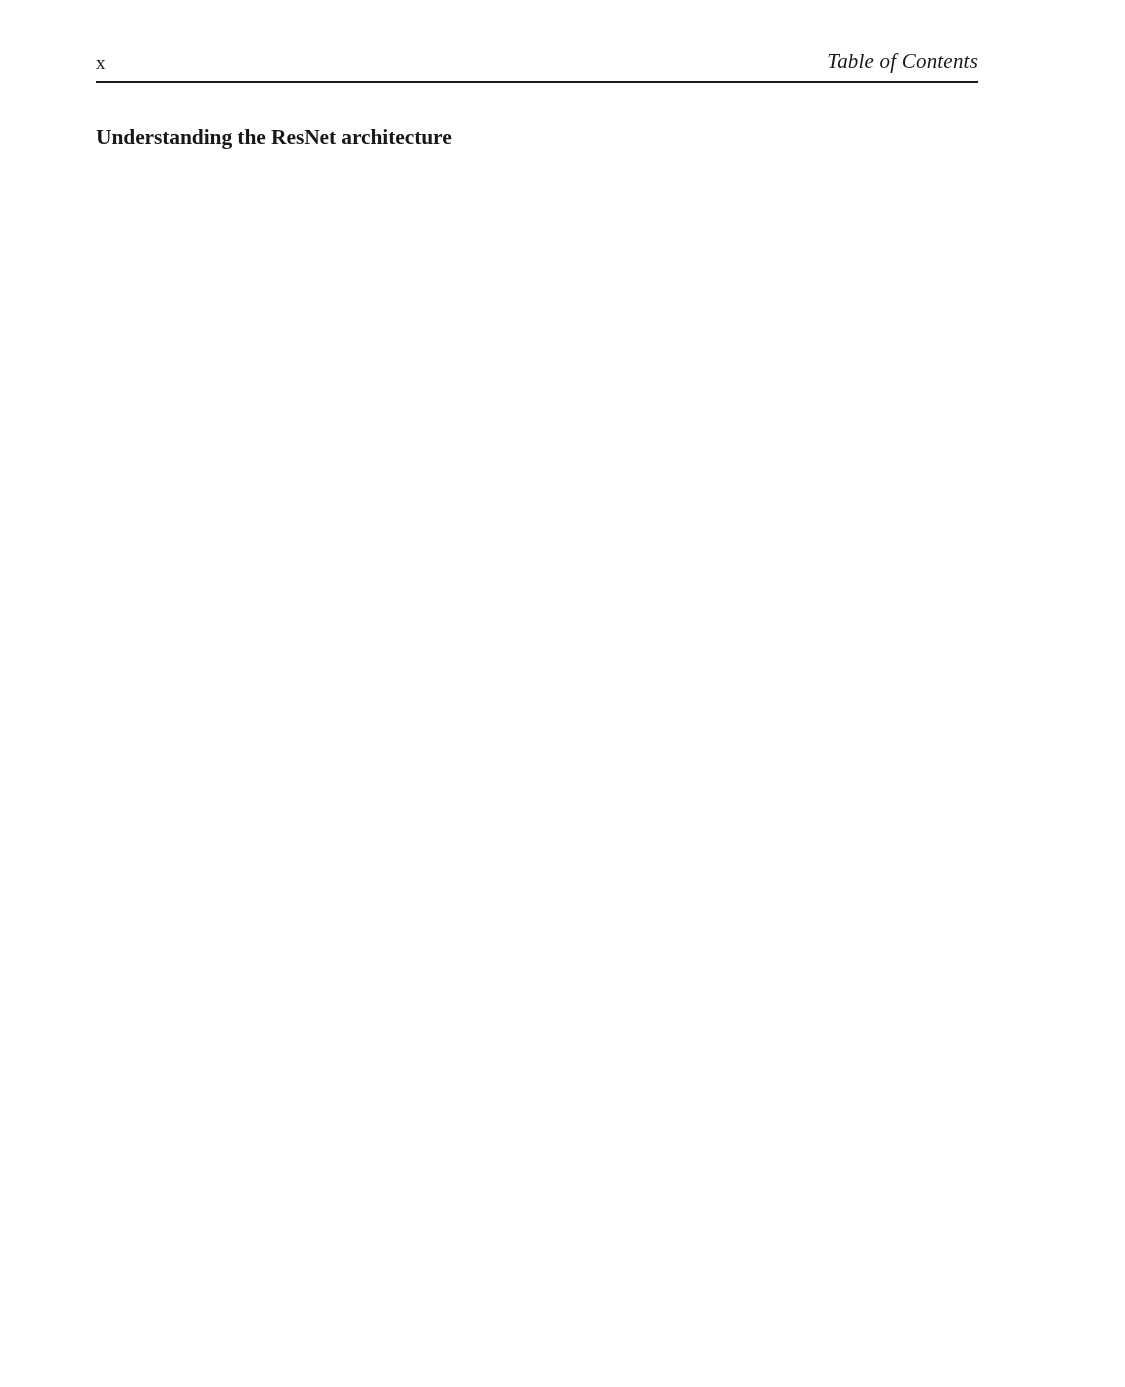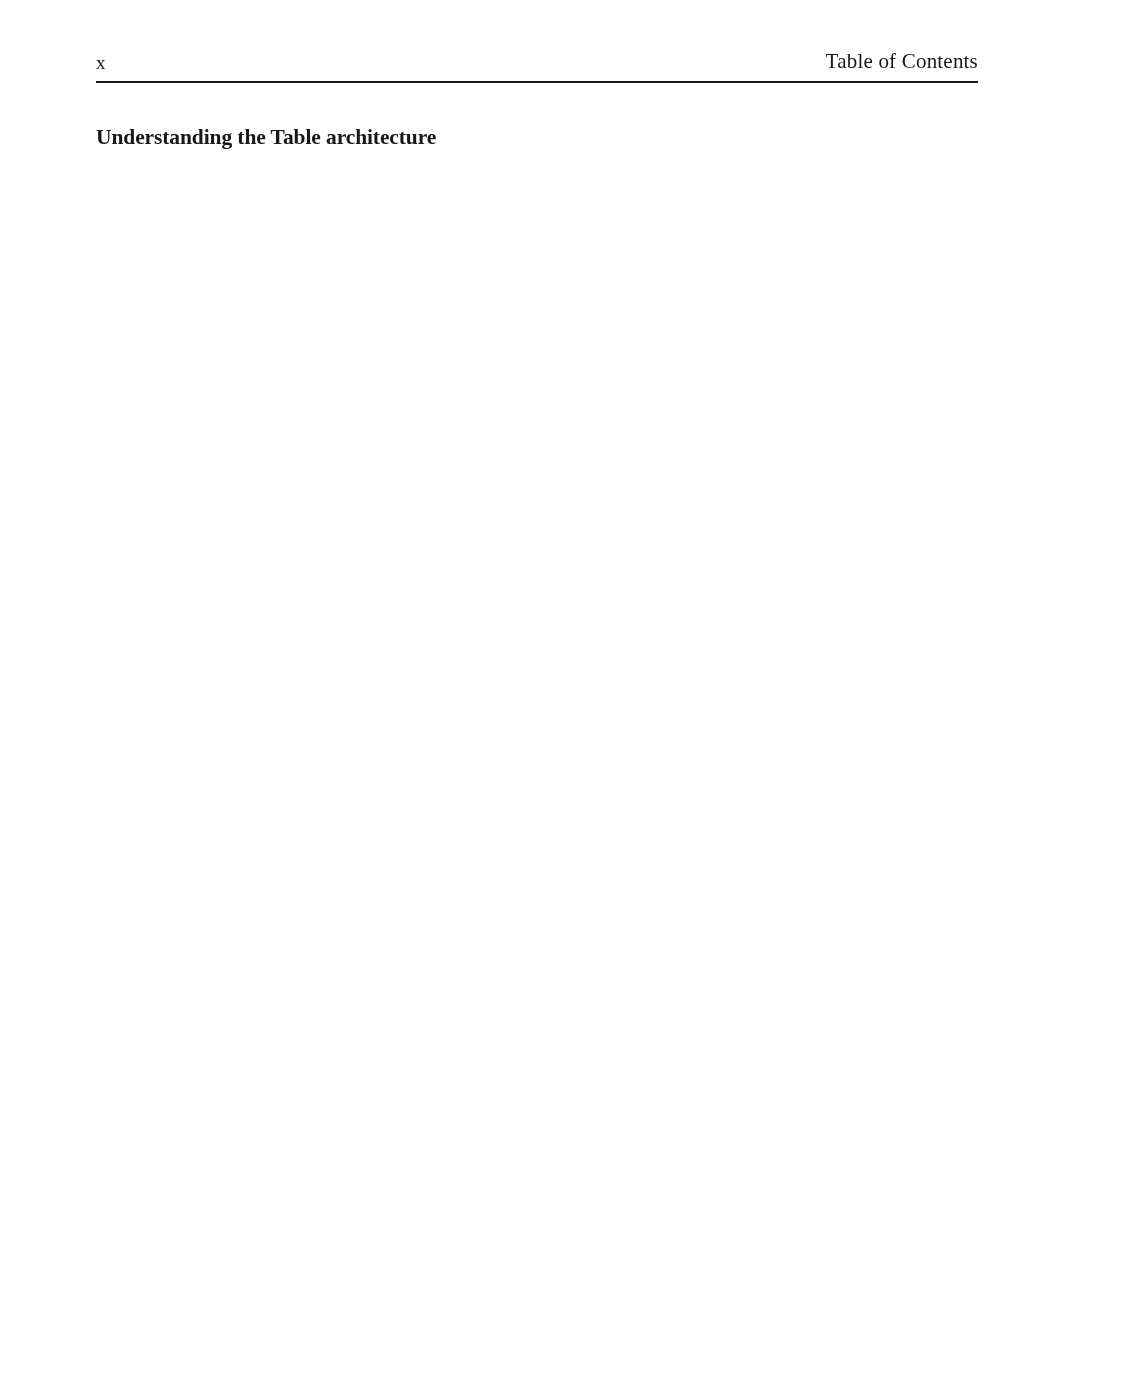--- a/index.html
+++ b/index.html
@@ -35,20 +35,21 @@
     display: flex;
     align-items: flex-end;
     justify-content: space-between;
   }
   .folio {
     font-size: 19px;
     line-height: 1;
     letter-spacing: .3px;
   }
   .head-title {
+    font-style: italic;
     font-size: 21px;
     line-height: 1;
     letter-spacing: .2px;
   }
   .head-rule {
     height: 0;
     border-top: 2.2px solid #1b1b1b;
     margin-top: 9px;
   }
 
@@ -110,21 +111,21 @@
   <div class="content">
 
     <div class="running-head">
       <span class="folio">x</span>
       <span class="head-title">Table of Contents</span>
     </div>
     <div class="head-rule"></div>
 
     <div class="toc" id="toc-list">
         <div class="entry">
-          <span class="title">Understanding the Table architecture</span>
+          <span class="title">Understanding the ResNet architecture</span>
           <span class="leader"></span>
           <span class="page">174</span>
         </div>
         <div class="after-chapter"></div>
         <div class="after-chapter"></div>
       </div>
 
   </div>
 </div>
 

